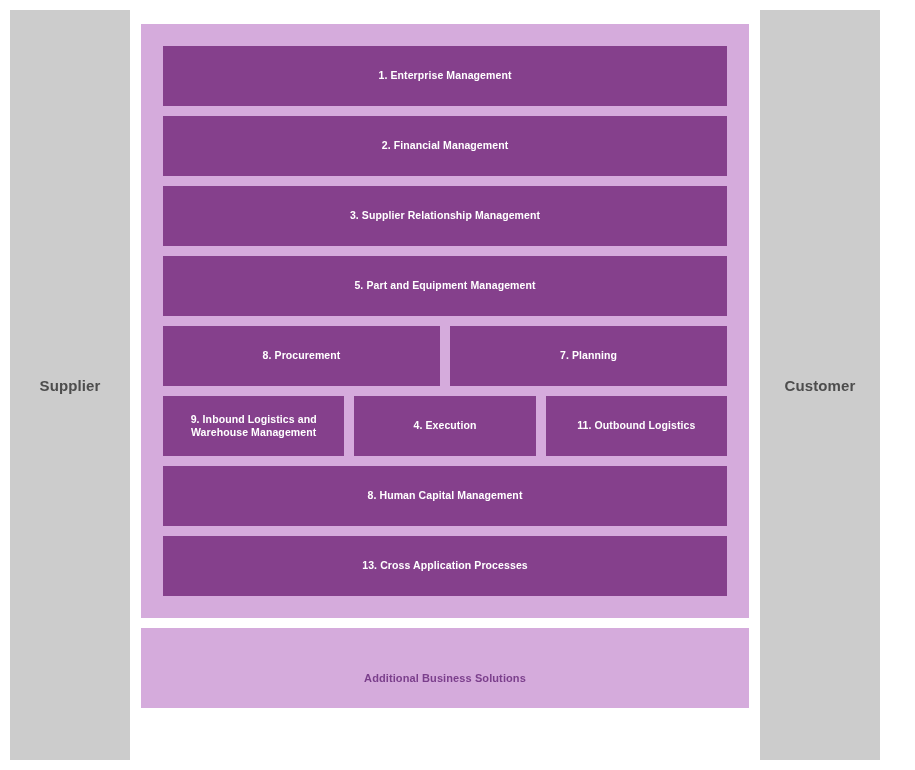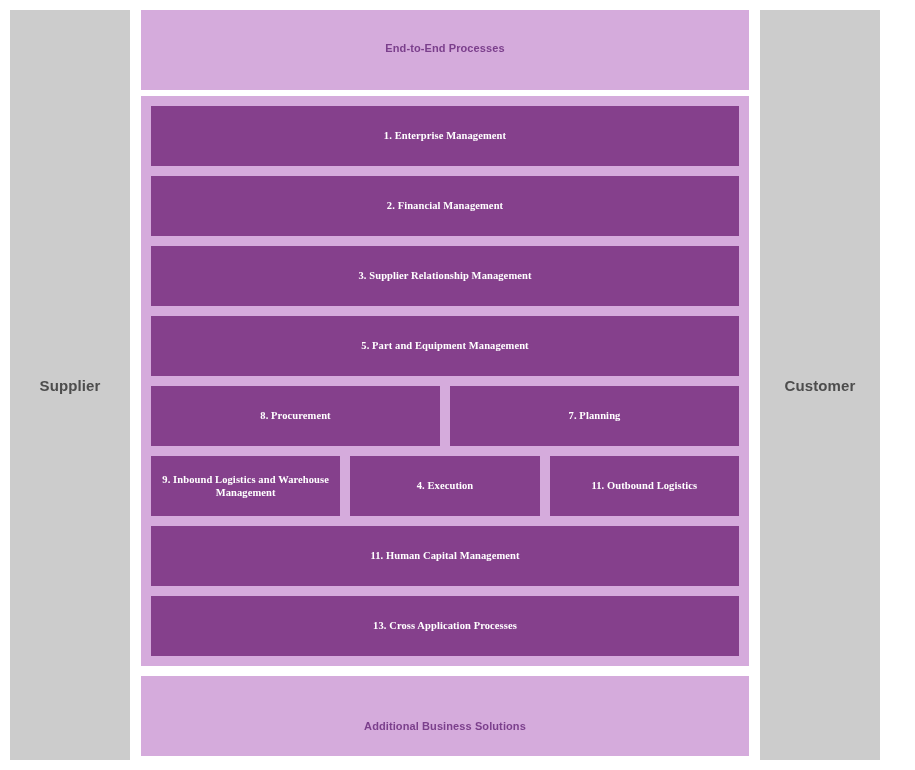--- a/index.html
+++ b/index.html
@@ -65,24 +65,23 @@
   }
   .band-title {
     font-size: 11px;
     font-weight: bold;
     color: #7b3f8c;
     letter-spacing: 0.1px;
   }
 
   
   #band-core {
-    margin-top: 6px;
-    padding: 10px;
-    box-sizing: border-box;
-    font-family: Liberation Serif, serif;
+    margin-top: 14px;
+    padding: 22px;
+    box-sizing: border-box;
   }
 
   .proc-row {
     display: flex;
     gap: 10px;
     margin-bottom: 10px;
   }
   .proc-row:last-child { margin-bottom: 0; }
 
   .proc-box {
@@ -126,23 +125,20 @@
   <div id="actor-supplier" class="actor-panel">
     <span class="actor-label">Supplier</span>
   </div>
 
   <div id="actor-customer" class="actor-panel">
     <span class="actor-label">Customer</span>
   </div>
 
   <div id="center-column">
 
-    <div id="band-end-to-end" class="band">
-      <span class="band-title">End-to-End Processes</span>
-    </div>
 
     <div id="band-core" class="band">
 
       <div class="proc-row">
         <div class="proc-box w-full">
           <span class="proc-label">1. Enterprise Management</span>
         </div>
       </div>
 
       <div class="proc-row">
@@ -179,21 +175,21 @@
         <div class="proc-box w-third">
           <span class="proc-label">4. Execution</span>
         </div>
         <div class="proc-box w-third">
           <span class="proc-label">11. Outbound Logistics</span>
         </div>
       </div>
 
       <div class="proc-row">
         <div class="proc-box w-full">
-          <span class="proc-label">11. Human Capital Management</span>
+          <span class="proc-label">8. Human Capital Management</span>
         </div>
       </div>
 
       <div class="proc-row">
         <div class="proc-box w-full">
           <span class="proc-label">13. Cross Application Processes</span>
         </div>
       </div>
 
     </div>

